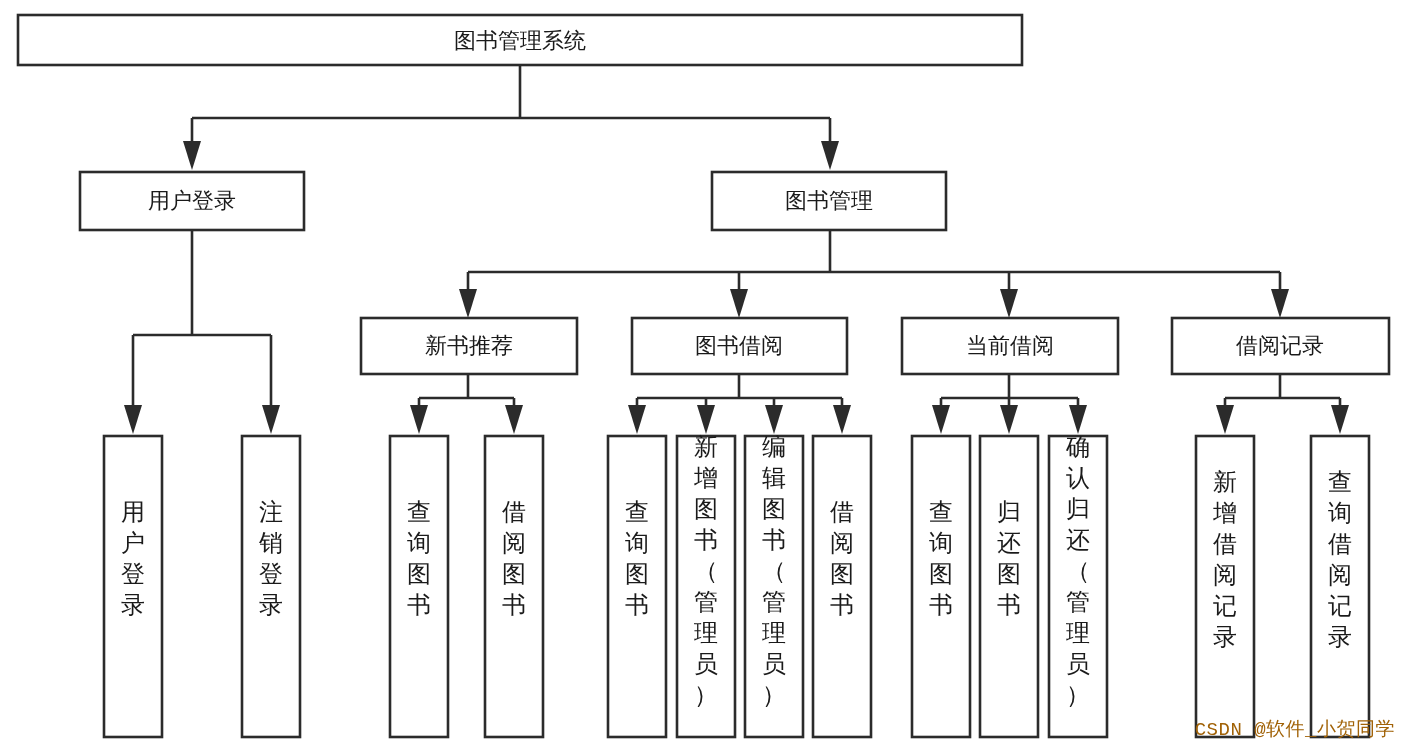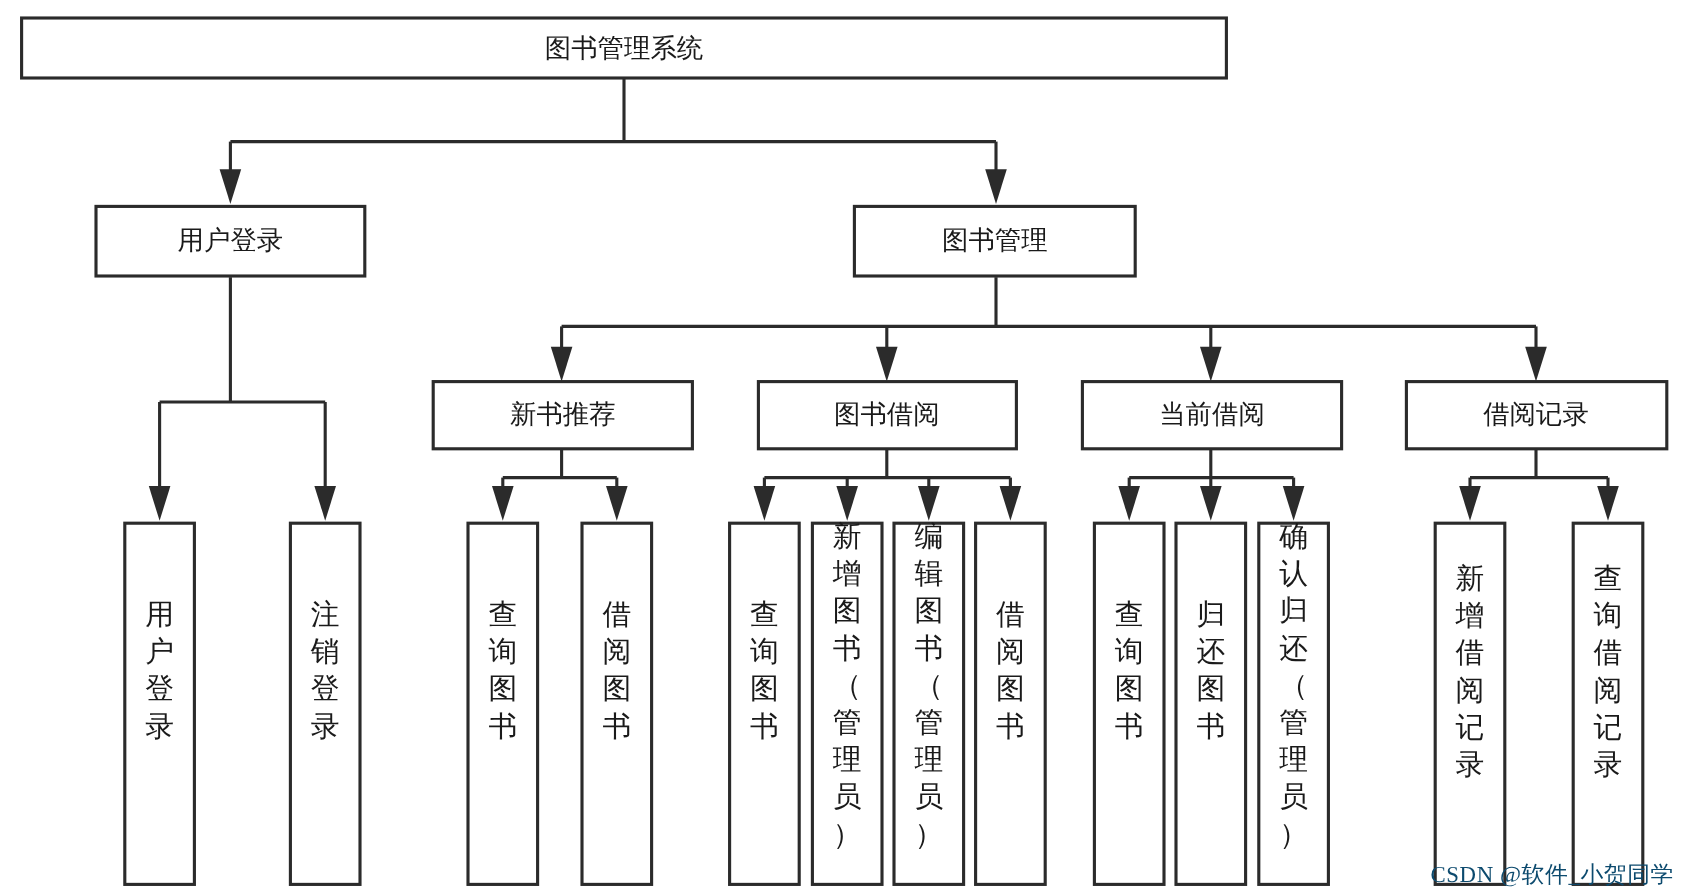--- a/index.html
+++ b/index.html
@@ -53,23 +53,23 @@
   .node-label-vert {
     font-family: "Liberation Sans", "DejaVu Sans", sans-serif;
     fill: #1a1a1a;
     font-size: 24px;
     text-anchor: middle;
   }
   .watermark {
     position: absolute;
     right: 10px;
     bottom: 5px;
-    font-family: Liberation Serif, serif;
+    font-family: Liberation Mono, monospace;
     font-size: 19px;
-    color: #0c4a6e;
+    color: #a16207;
     letter-spacing: 0.5px;
     white-space: nowrap;
     pointer-events: none;
   }
 </style>
 </head>
 <body>
 
 <div id="diagram-root">
 

